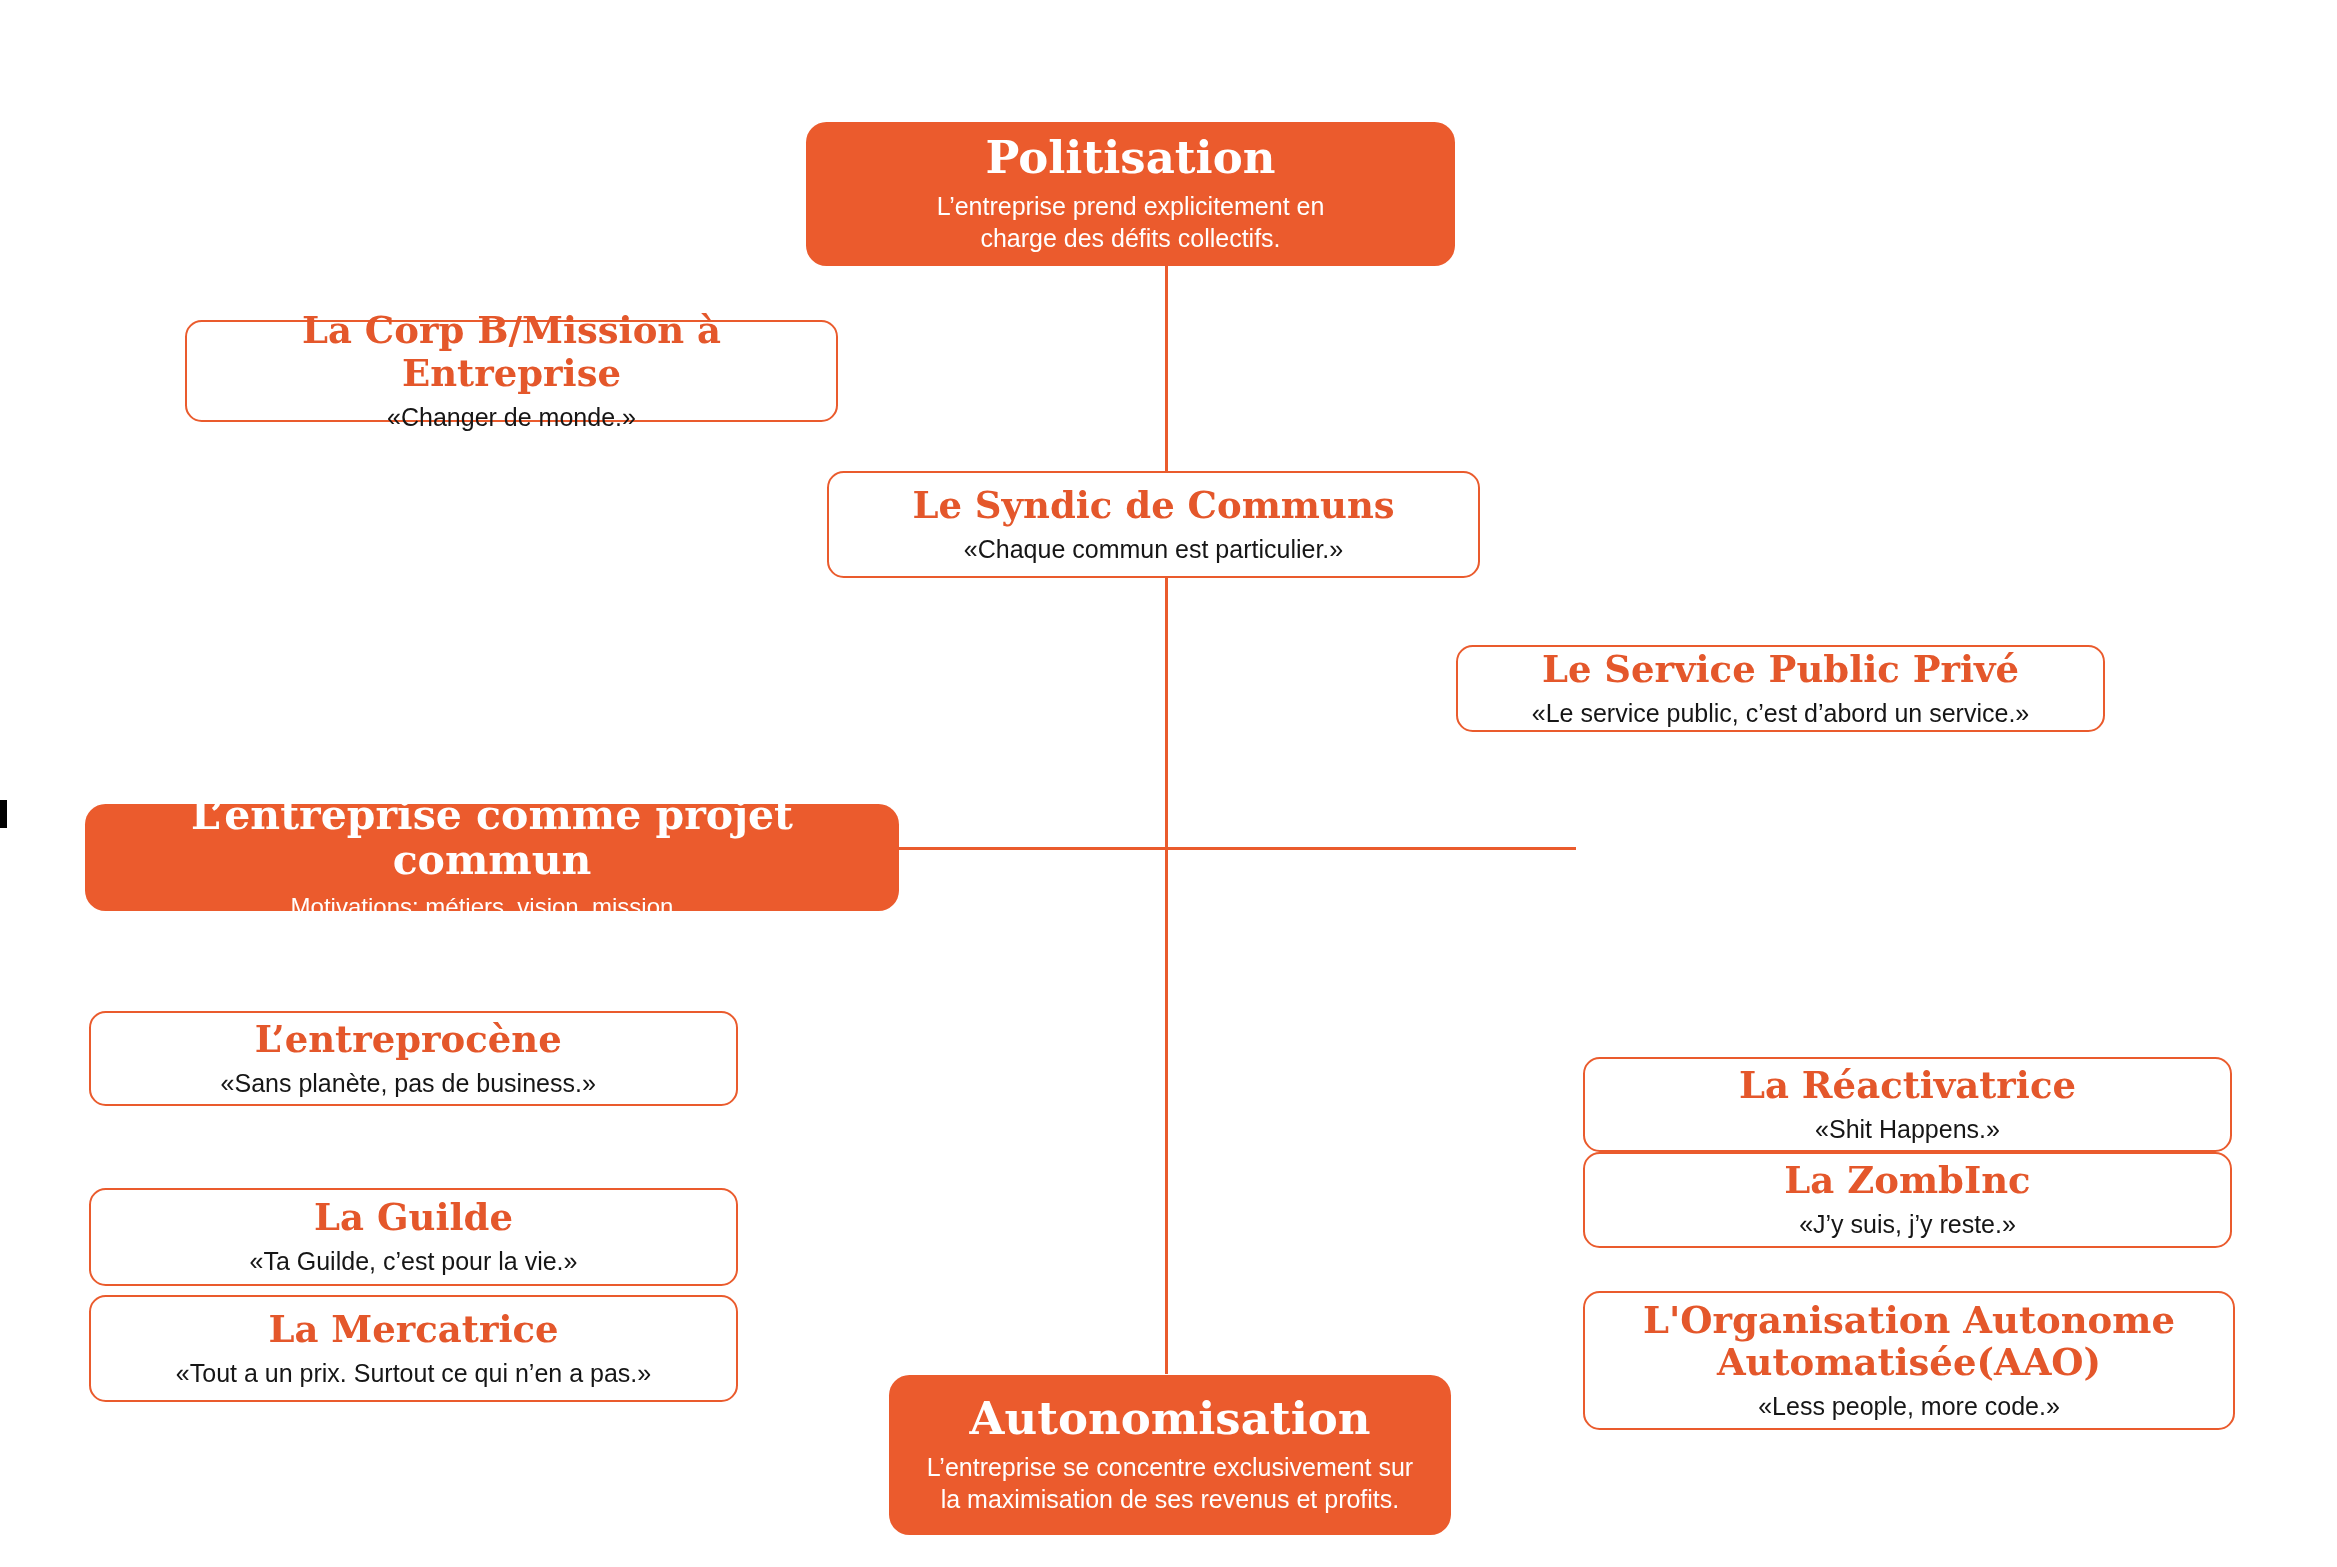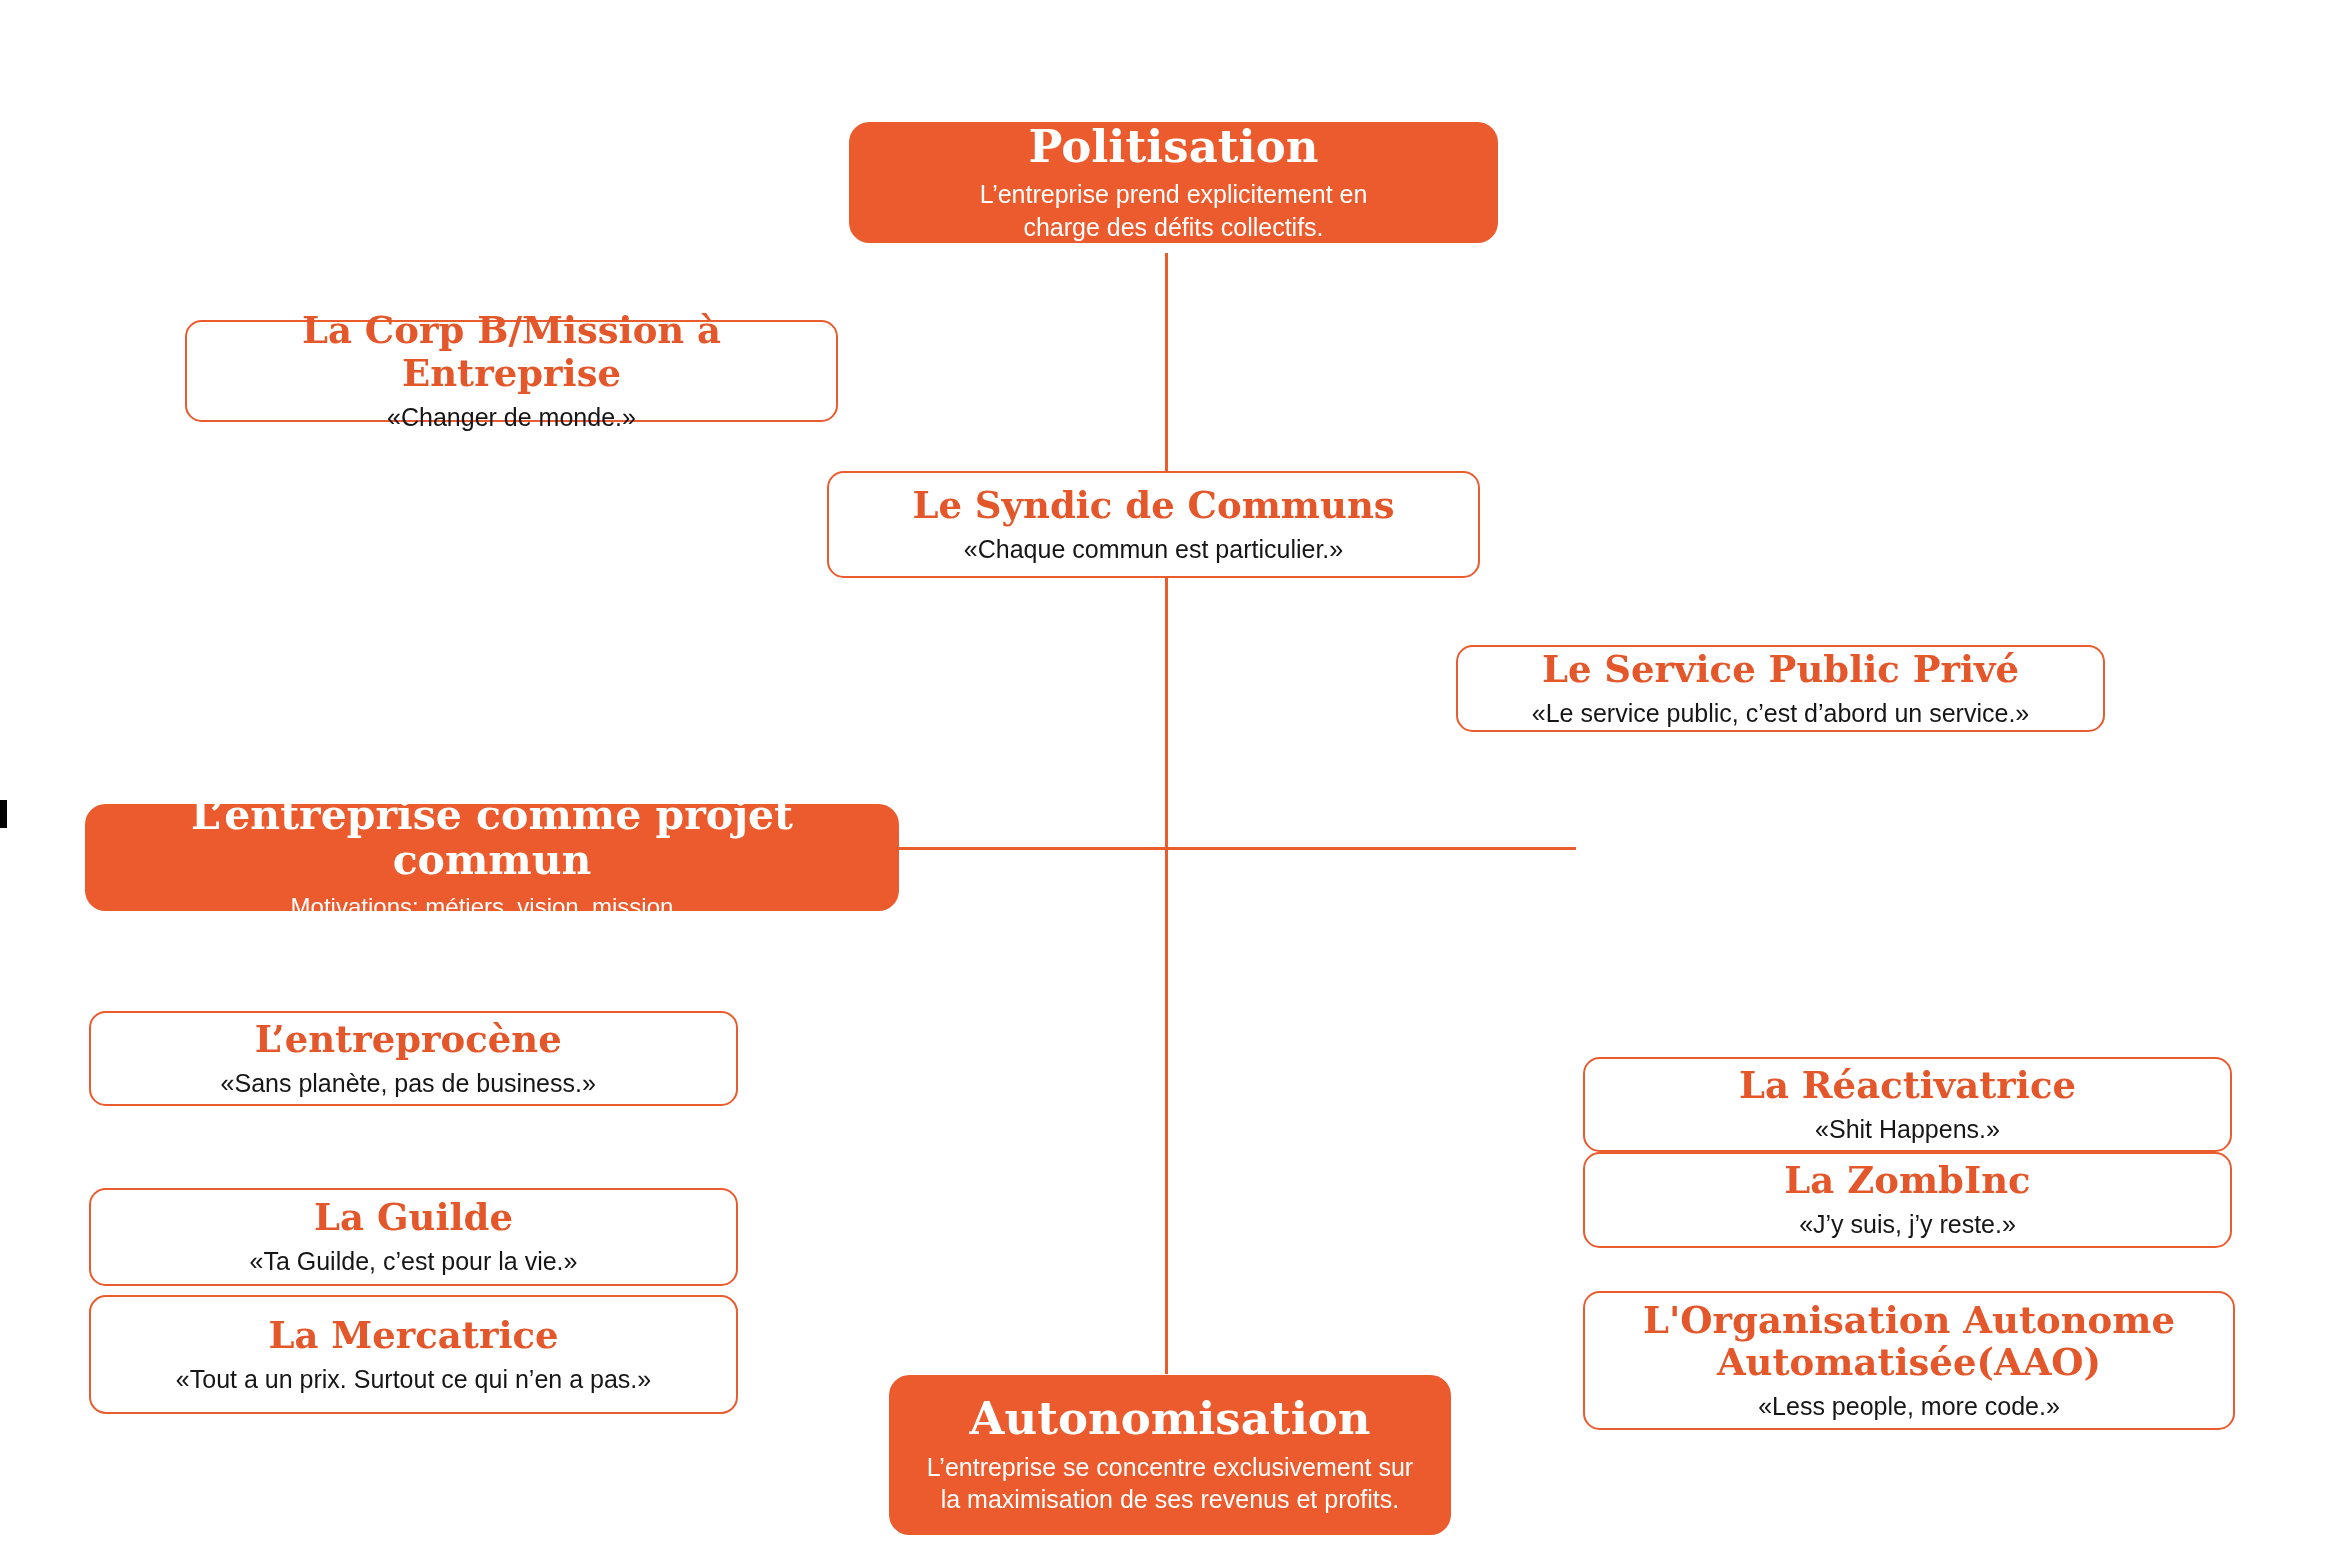--- a/index.html
+++ b/index.html
@@ -71,21 +71,21 @@
 </head>
 <body>
 
 <div id="stage">
 
   <div class="axis-line" style="left:1165px; top:253px; width:2.8px; height:1121px;"></div>
   <div class="axis-line" style="left:898px; top:847px; width:678px; height:2.8px;"></div>
 
   <div id="edge-artifact" style="left:0px; top:800px; width:6.5px; height:28px;"></div>
 
-  <div class="axis-node" style="left:849px; top:122px; width:649px; height:121px;">
+  <div class="axis-node" style="left:806px; top:122px; width:649px; height:144px;">
     <div class="axis-title big">Politisation</div>
     <div class="axis-desc">L’entreprise prend explicitement en
 charge des défits collectifs.</div>
   </div>
 
   <div class="axis-node" style="left:85px; top:804px; width:814px; height:107px;">
     <div class="axis-title mid">L’entreprise comme projet commun</div>
     <div class="axis-desc small">Motivations: métiers, vision, mission...</div>
   </div>
 
@@ -115,21 +115,21 @@
   <div class="node" style="left:89px; top:1011px; width:649px; height:95px;padding-left:8px;">
     <div class="node-title">L’entreprocène</div>
     <div class="node-quote">«Sans planète, pas de business.»</div>
   </div>
 
   <div class="node" style="left:89px; top:1188px; width:649px; height:98px;">
     <div class="node-title">La Guilde</div>
     <div class="node-quote">«Ta Guilde, c’est pour la vie.»</div>
   </div>
 
-  <div class="node" style="left:89px; top:1295px; width:649px; height:119px;border-radius:17px;">
+  <div class="node" style="left:89px; top:1295px; width:649px; height:107px;">
     <div class="node-title">La Mercatrice</div>
     <div class="node-quote">«Tout a un prix. Surtout ce qui n’en a pas.»</div>
   </div>
 
   <div class="node" style="left:1583px; top:1009px; width:649px; height:95px;margin-top:48px;">
     <div class="node-title">La Réactivatrice</div>
     <div class="node-quote">«Shit Happens.»</div>
   </div>
 
   <div class="node" style="left:1583px; top:1152px; width:649px; height:96px;">

